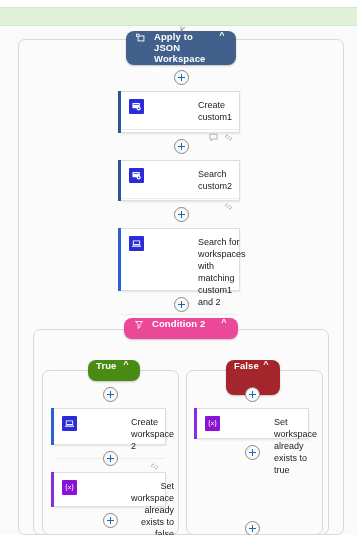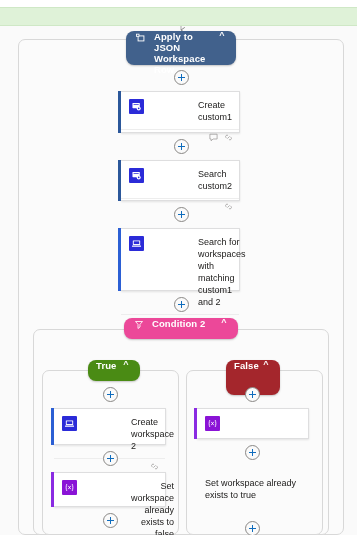--- a/index.html
+++ b/index.html
@@ -424,21 +424,21 @@
     <span class="hdr-chev">^</span>
   </div>
 
   <div class="plus-btn" style="left:245px; top:361px;">
     <span class="bar-h"></span>
     <span class="bar-v"></span>
   </div>
 
   <div class="card" style="left:197px; top:382px; width:112px; height:31px;">
     <div class="card-accent" style="background:#8a2be2;"></div>
-    <div class="card-main" style="padding-bottom:7px;flex-direction:column;">
+    <div class="card-main" style="padding-bottom:7px;">
       <span class="card-icon" style="background:#8a13d6;">
         <svg width="11" height="11" viewBox="0 0 12 12">
           <path d="M3.1,2.2 C2.1,4.2 2.1,7.8 3.1,9.8" fill="none" stroke="#ffffff" stroke-width="0.9"></path>
           <path d="M8.9,2.2 C9.9,4.2 9.9,7.8 8.9,9.8" fill="none" stroke="#ffffff" stroke-width="0.9"></path>
           <path d="M4.6,4.2 L7.4,7.8 M7.4,4.2 L4.6,7.8" stroke="#ffffff" stroke-width="0.9"></path>
         </svg>
       </span>
       <span class="card-title">Set workspace already exists to true</span>
     </div>
   </div>

